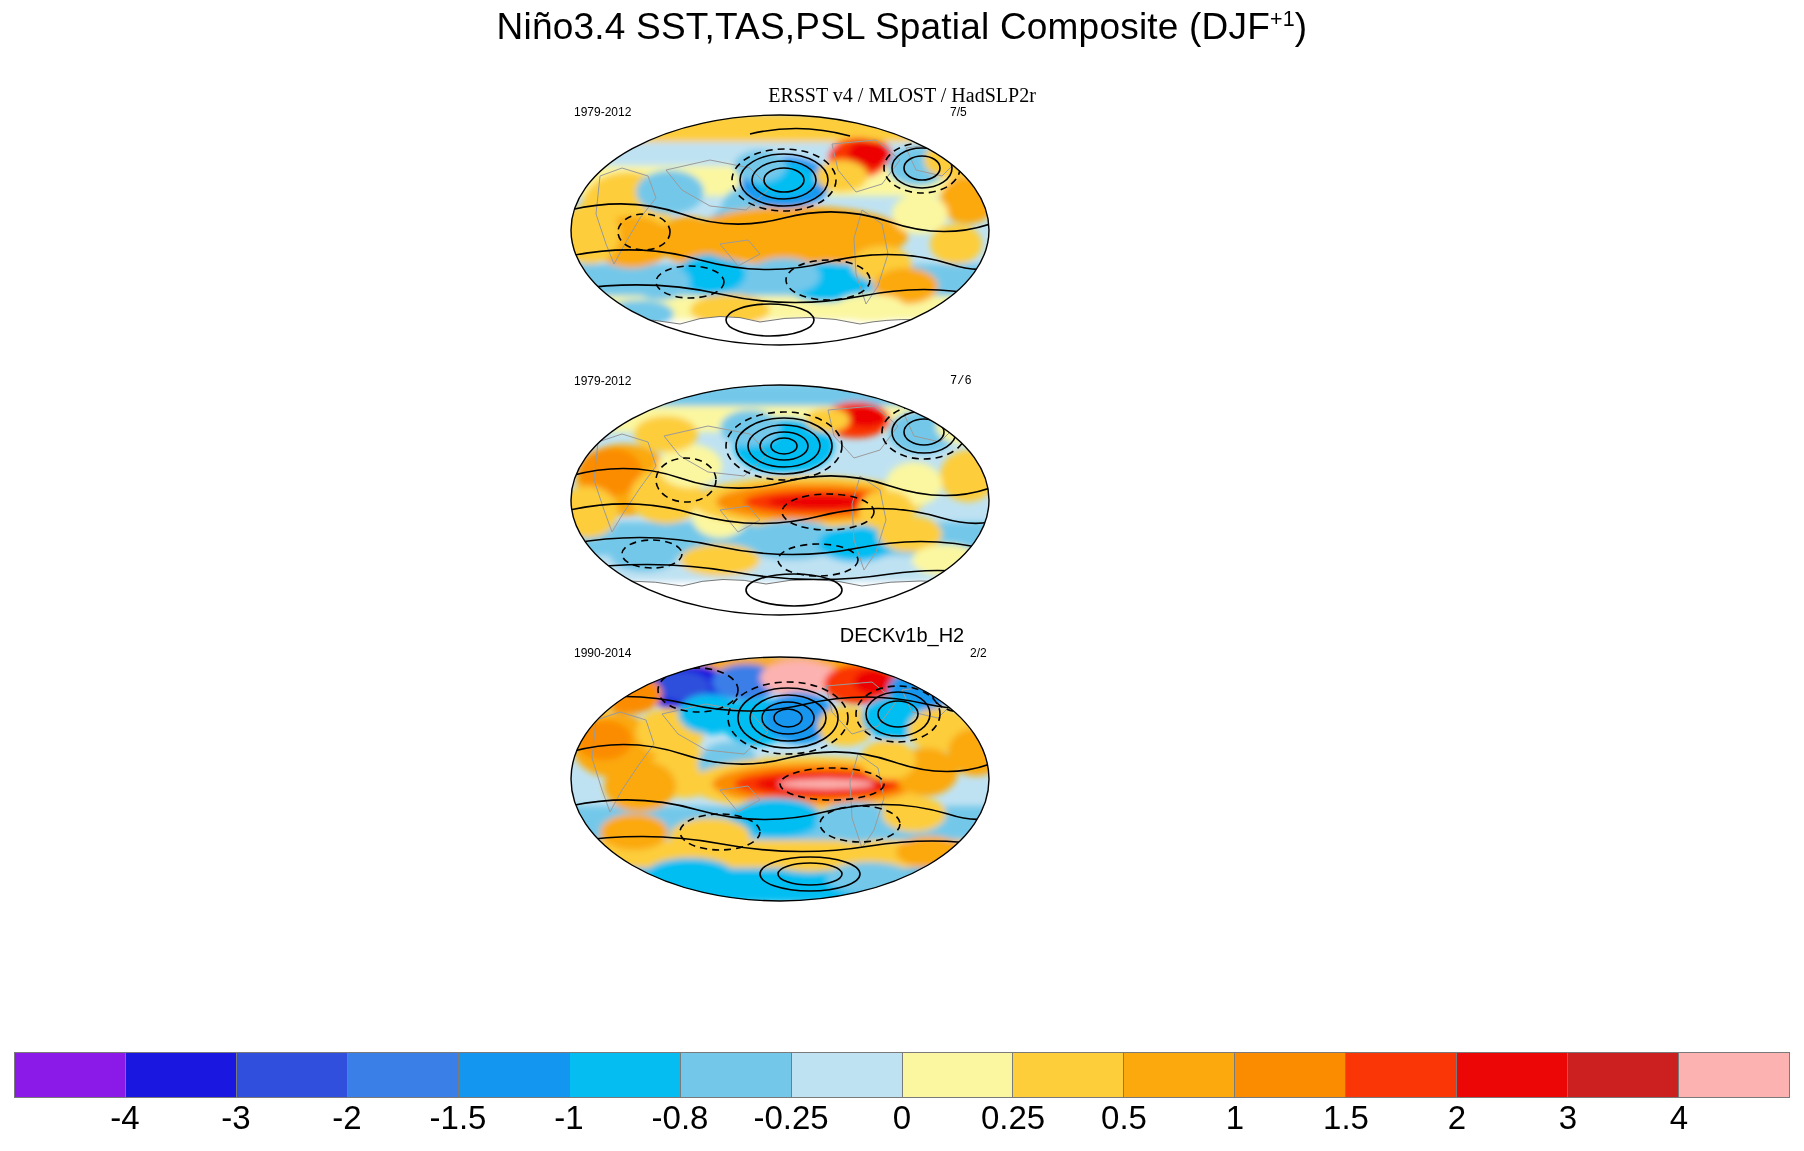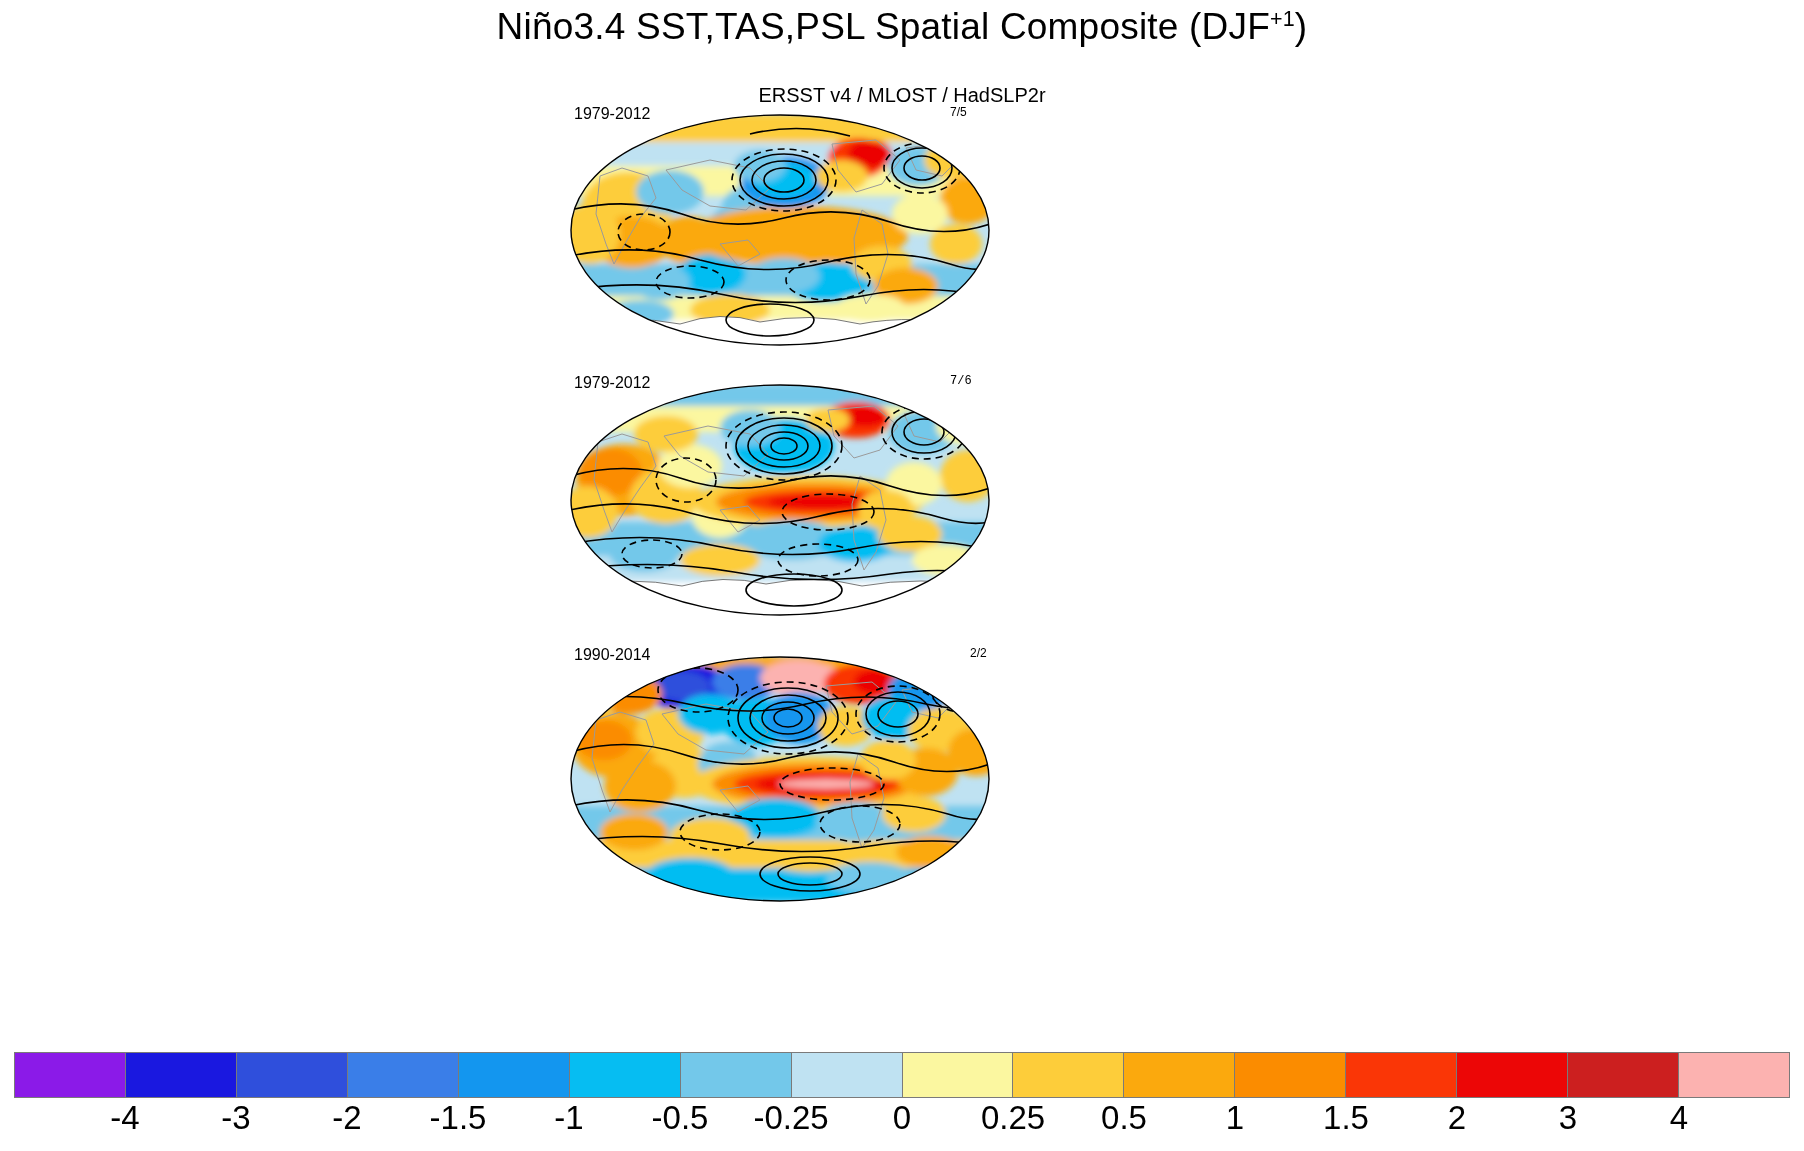--- a/index.html
+++ b/index.html
@@ -9,21 +9,21 @@
   #fig{position:absolute;inset:0;}
 
   .fig-title{position:absolute;top:6px;left:0;width:1804px;text-align:center;
              font-size:37px;font-weight:400;letter-spacing:.2px;white-space:nowrap;}
   .fig-title sup{font-size:.58em;vertical-align:super;}
 
   
   .panel{position:absolute;}
   .panel-title{position:absolute;left:0;width:100%;text-align:center;
                font-size:20px;white-space:nowrap;}
-  .panel-years{position:absolute;font-size:16px;white-space:nowrap;}
+  .panel-years{position:absolute;font-size:12px;white-space:nowrap;}
   .panel-count{position:absolute;font-size:12px;white-space:nowrap;}
   .globe{position:absolute;}
   .globe svg{display:block;}
 
   
   #colorbar{position:absolute;left:14px;top:1052px;width:1776px;height:46px;
             display:flex;box-sizing:border-box;border:1px solid #7a7a7a;}
   #colorbar .cell{flex:1 1 0;height:100%;border-right:1px solid #7a7a7a;}
   #colorbar .cell:last-child{border-right:none;}
   #cb-labels{position:absolute;left:14px;top:1098px;width:1776px;height:48px;}
@@ -33,21 +33,21 @@
 </head>
 <body>
 
 <div id="fig">
 
   <div class="fig-title">
     <span>Niño3.4 SST,TAS,PSL Spatial Composite (DJF</span><sup>+1</sup><span>)</span>
   </div>
 
   <div class="panel" style="left:452px;top:84px;width:900px;height:262px;">
-    <div class="panel-title" style="top:0;">ERSST v4 / MLOST / HadSLP2r</div>
+    <div class="panel-title" style="top:0;font-family:Liberation Serif, serif;">ERSST v4 / MLOST / HadSLP2r</div>
     <div class="panel-years" style="left:122px;top:21px;">1979-2012</div>
     <div class="panel-count" style="left:498px;top:21px;">7/5</div>
     <div class="globe" style="left:118px;top:30px;">
       <svg width="420" height="232" viewBox="0 0 420 232">
         <defs>
           <clipPath id="ell1">
               <ellipse cx="210" cy="116" rx="209" ry="115"></ellipse>
             </clipPath>
           <filter id="blur1" x="-20%" y="-20%" width="140%" height="140%">
             <feGaussianBlur stdDeviation="3.2"></feGaussianBlur>
@@ -226,20 +226,21 @@
             <ellipse cx="248" cy="176" rx="40" ry="16"></ellipse>
             <ellipse cx="82" cy="170" rx="30" ry="14"></ellipse>
           </g>
         </g>
         <ellipse cx="210" cy="116" rx="209" ry="115" fill="none" stroke="#000" stroke-width="1.4"></ellipse>
       </svg>
     </div>
   </div>
 
   <div class="panel" style="left:452px;top:624px;width:900px;height:276px;">
+    <div class="panel-title" style="top:0;">DECKv1b_H2</div>
     <div class="panel-years" style="left:122px;top:22px;">1990-2014</div>
     <div class="panel-count" style="left:498px;top:22px;margin-left:20px;">2/2</div>
     <div class="globe" style="left:118px;top:32px;">
       <svg width="420" height="246" viewBox="0 0 420 246">
         <defs>
           <clipPath id="ell3">
               <ellipse cx="210" cy="123" rx="209" ry="122"></ellipse>
             </clipPath>
           <filter id="blur3" x="-20%" y="-20%" width="140%" height="140%">
             <feGaussianBlur stdDeviation="3"></feGaussianBlur>
@@ -351,21 +352,21 @@
       <div class="cell" style="background: rgb(236, 6, 6);"></div>
       <div class="cell" style="background: rgb(204, 31, 31);"></div>
       <div class="cell" style="background: rgb(252, 178, 176);"></div>
     </div>
   <div id="cb-labels">
       <span style="left: 6.25%;">-4</span>
       <span style="left: 12.5%;">-3</span>
       <span style="left: 18.75%;">-2</span>
       <span style="left: 25%;">-1.5</span>
       <span style="left: 31.25%;">-1</span>
-      <span style="left: 37.5%;">-0.5</span>
+      <span style="left: 37.5%;">-0.8</span>
       <span style="left: 43.75%;">-0.25</span>
       <span style="left: 50%;">0</span>
       <span style="left: 56.25%;">0.25</span>
       <span style="left: 62.5%;">0.5</span>
       <span style="left: 68.75%;">1</span>
       <span style="left: 75%;">1.5</span>
       <span style="left: 81.25%;">2</span>
       <span style="left: 87.5%;">3</span>
       <span style="left: 93.75%;">4</span>
     </div>

